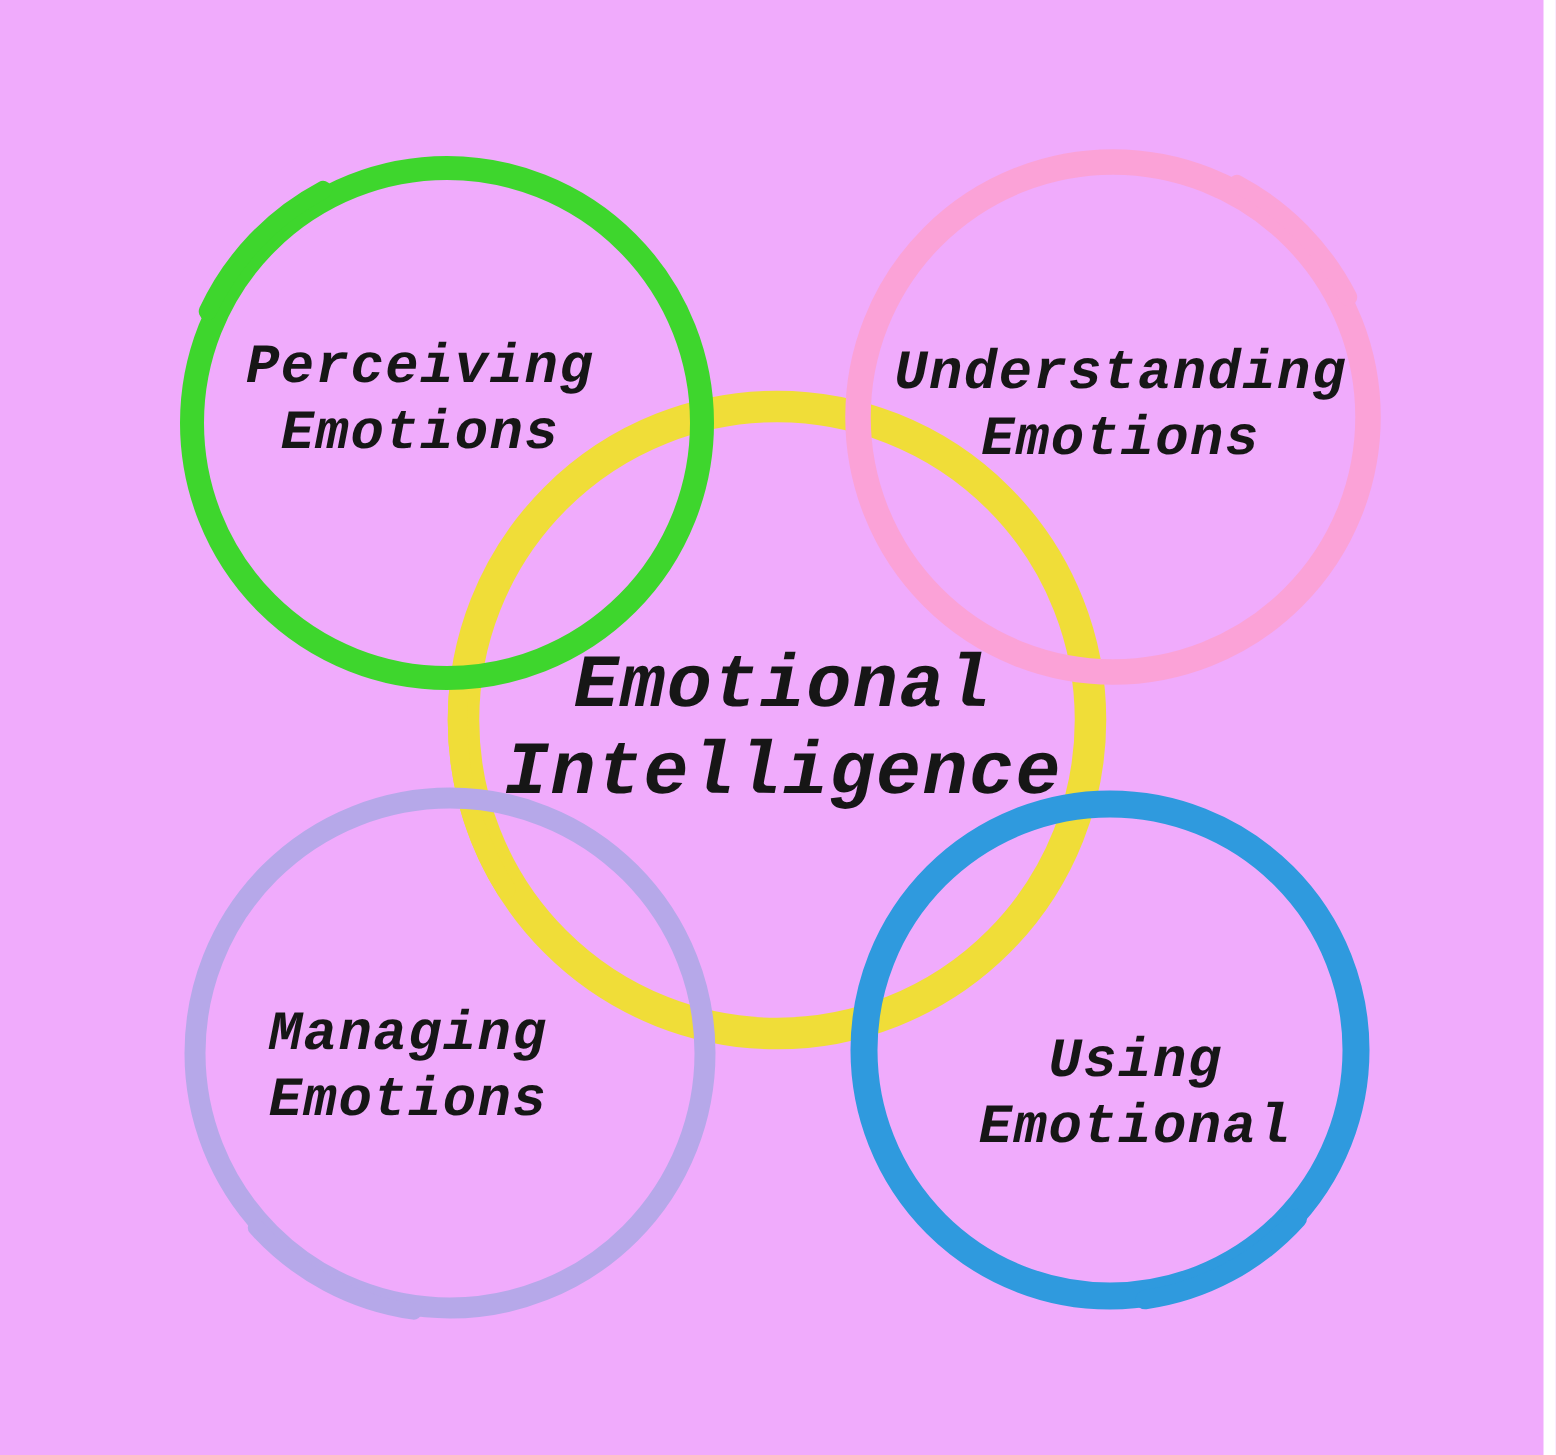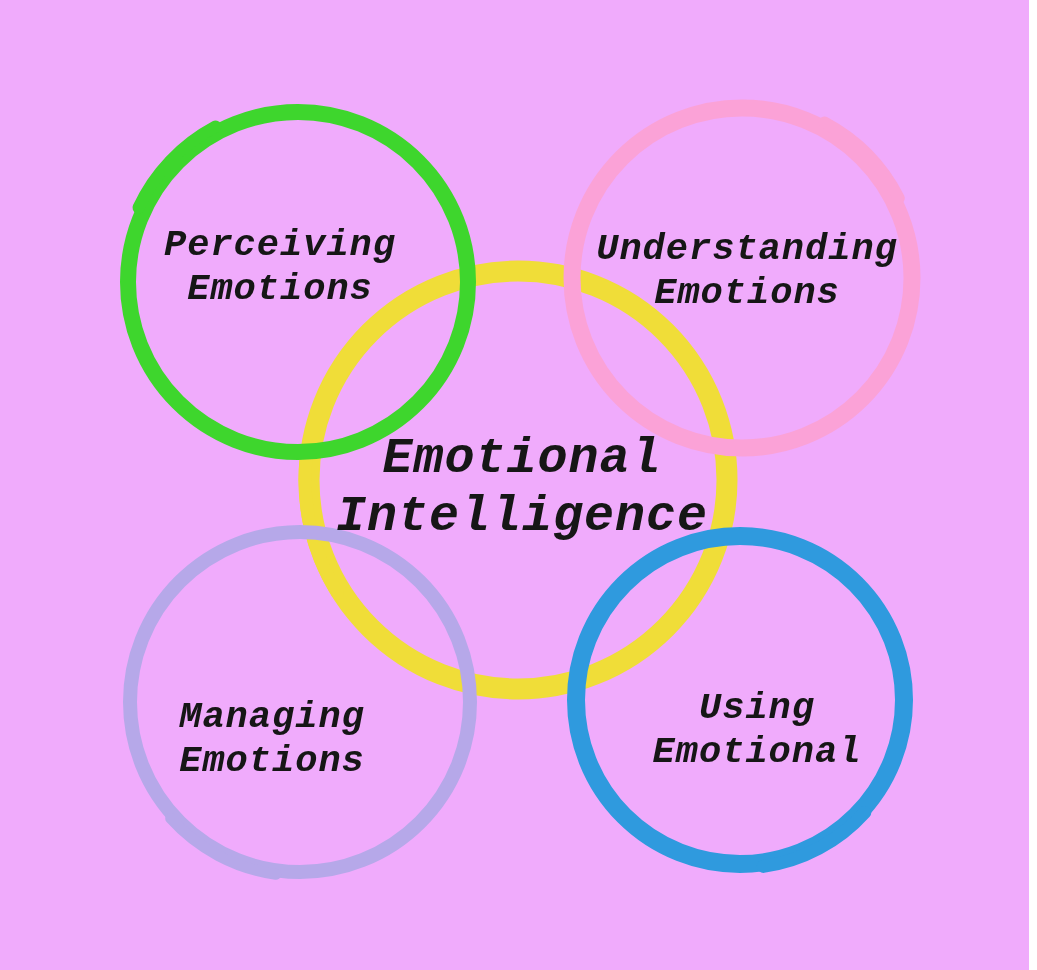--- a/index.html
+++ b/index.html
@@ -75,19 +75,19 @@
 
   <div class="label outer" style="left:280px; top:268px;">Perceiving
 Emotions</div>
 
   <div class="label outer" style="left:747px; top:272px;">Understanding
 Emotions</div>
 
   <div class="label center-label" style="left:522px; top:487px;">Emotional
 Intelligence</div>
 
-  <div class="label outer" style="left:272px; top:740px;">Managing
+  <div class="label outer" style="left:272px; top:713px;">Managing
 Emotions</div>
 
   <div class="label outer" style="left:757px; top:731px;">Using
 Emotional</div>
 
 </div>
 
 </body></html>

